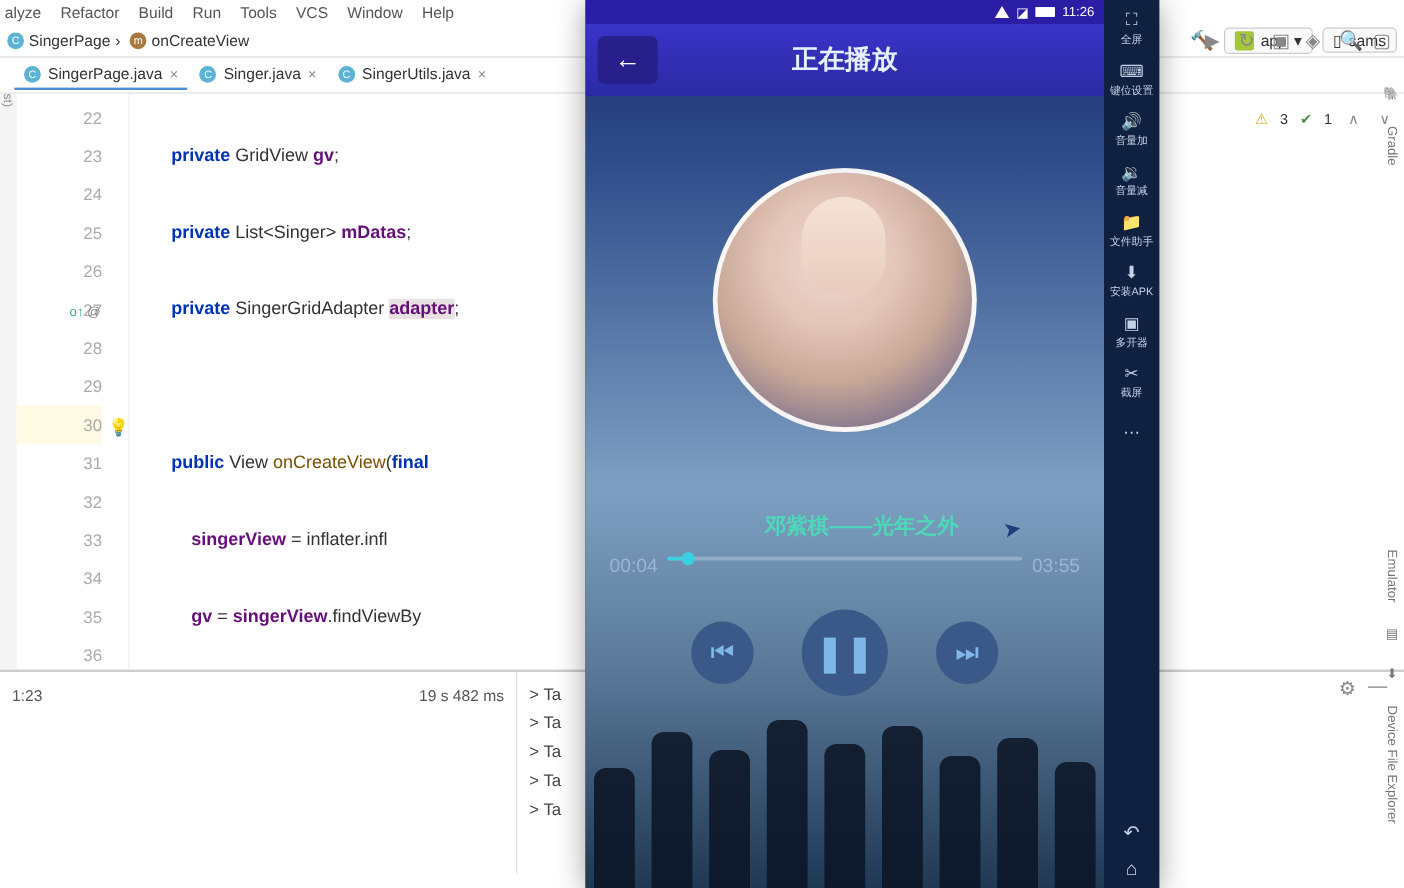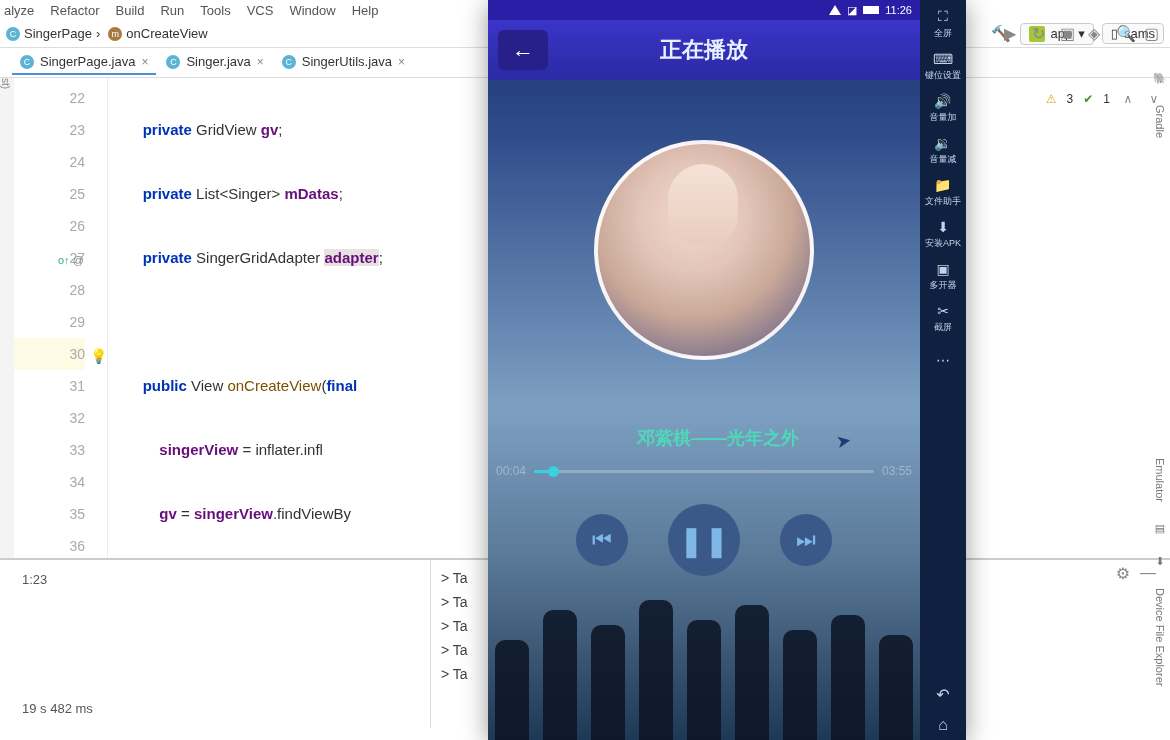--- a/index.html
+++ b/index.html
@@ -43,21 +43,21 @@
 .adapter-hl { background: #e8e1e1; }
 
 
 .editor-status { position: absolute; top: 92px; right: 8px; display: flex; align-items: center; gap: 10px; font-size: 12px; }
 .warn-badge { color: #d9a400; }
 .check-badge { color: #4a8f3a; }
 .arrow-btn { color: #888; width: 16px; text-align: center; }
 
 
 .build-panel { height: 170px; border-top: 2px solid #ccc; display: flex; position: relative; }
-.build-left { width: 430px; padding: 12px 22px; font-size: 13px; color: #555; display: flex; justify-content: space-between; flex-direction: column; }
+.build-left { width: 430px; padding: 12px 10px; font-size: 13px; color: #555; display: flex; justify-content: space-between; }
 .build-right { flex: 1; border-left: 1px solid #ddd; padding: 6px 10px; font-family: Consolas, monospace; font-size: 14px; color: #444; line-height: 24px; }
 .build-tools { position: absolute; top: 4px; right: 14px; display: flex; gap: 10px; color: #888; }
 
 
 .ide-right-strip { position: absolute; right: 0; top: 72px; width: 20px; height: 660px; display: flex; flex-direction: column; gap: 20px; align-items: center; font-size: 11px; color: #777; }
 .ide-right-strip .vlabel { writing-mode: vertical-rl; }
 
 
 .emulator { position: absolute; left: 488px; top: 0; width: 478px; height: 740px; background: #000; box-shadow: 0 4px 24px rgba(0,0,0,.4); display: flex; }
 .phone-screen { width: 432px; height: 100%; background: linear-gradient(to bottom, #1a2d6b 0%, #2f4c8a 18%, #7da0c2 55%, #5b7a99 75%, #1f3854 100%); overflow: hidden; position: relative; }
@@ -75,21 +75,21 @@
 
 .album-zone { height: 340px; position: relative; display: flex; align-items: center; justify-content: center; }
 .album-text-bg { position: absolute; inset: 0; display: flex; flex-direction: column; align-items: center; justify-content: center; color: rgba(255,255,255,.7); font-size: 40px; font-family: cursive; }
 .album-circle { width: 220px; height: 220px; border-radius: 50%; background: radial-gradient(circle at 45% 35%, #f0d9ce 0%, #e3c5b9 30%, #c9a897 55%, #8a7a8e 78%, #5a6a7a 100%); border: 4px solid rgba(255,255,255,.9); position: relative; overflow: hidden; }
 .album-head { position: absolute; top: 20px; left: 70px; width: 70px; height: 80px; background: linear-gradient(#f5e2d6, #e8cdbf); border-radius: 40px 40px 30px 30px; }
 .album-hair { position: absolute; top: 10px; left: 55px; width: 100px; height: 110px; background: linear-gradient(#8a6a4a, #6a4e36); border-radius: 50px 50px 30px 30px; z-index: -1; }
 
 .song-title { text-align: center; color: #4fd8b8; font-size: 18px; font-weight: bold; padding: 6px 0 14px; margin-left: 28px; }
 
 
-.progress-row { display: flex; align-items: center; gap: 8px; padding: 0 8px; color: #9fb4d5; font-size: 12px; }
+.progress-row { display: flex; gap: 8px; padding: 0 20px; color: #9fb4d5; font-size: 16px; }
 .progress-track { flex: 1; height: 3px; background: rgba(255,255,255,.25); border-radius: 2px; position: relative; }
 .progress-fill { position: absolute; left: 0; top: 0; height: 100%; width: 4%; background: #3ad0e0; border-radius: 2px; }
 .progress-thumb { position: absolute; left: 4%; top: -4px; width: 11px; height: 11px; background: #3ad0e0; border-radius: 50%; }
 
 
 .controls { display: flex; justify-content: center; align-items: center; gap: 40px; margin-top: 26px; }
 .ctl-btn { width: 52px; height: 52px; border-radius: 50%; background: #3a5888; display: flex; align-items: center; justify-content: center; color: #7fb8e8; font-size: 22px; }
 .ctl-btn.big { width: 72px; height: 72px; font-size: 30px; }
 
 

